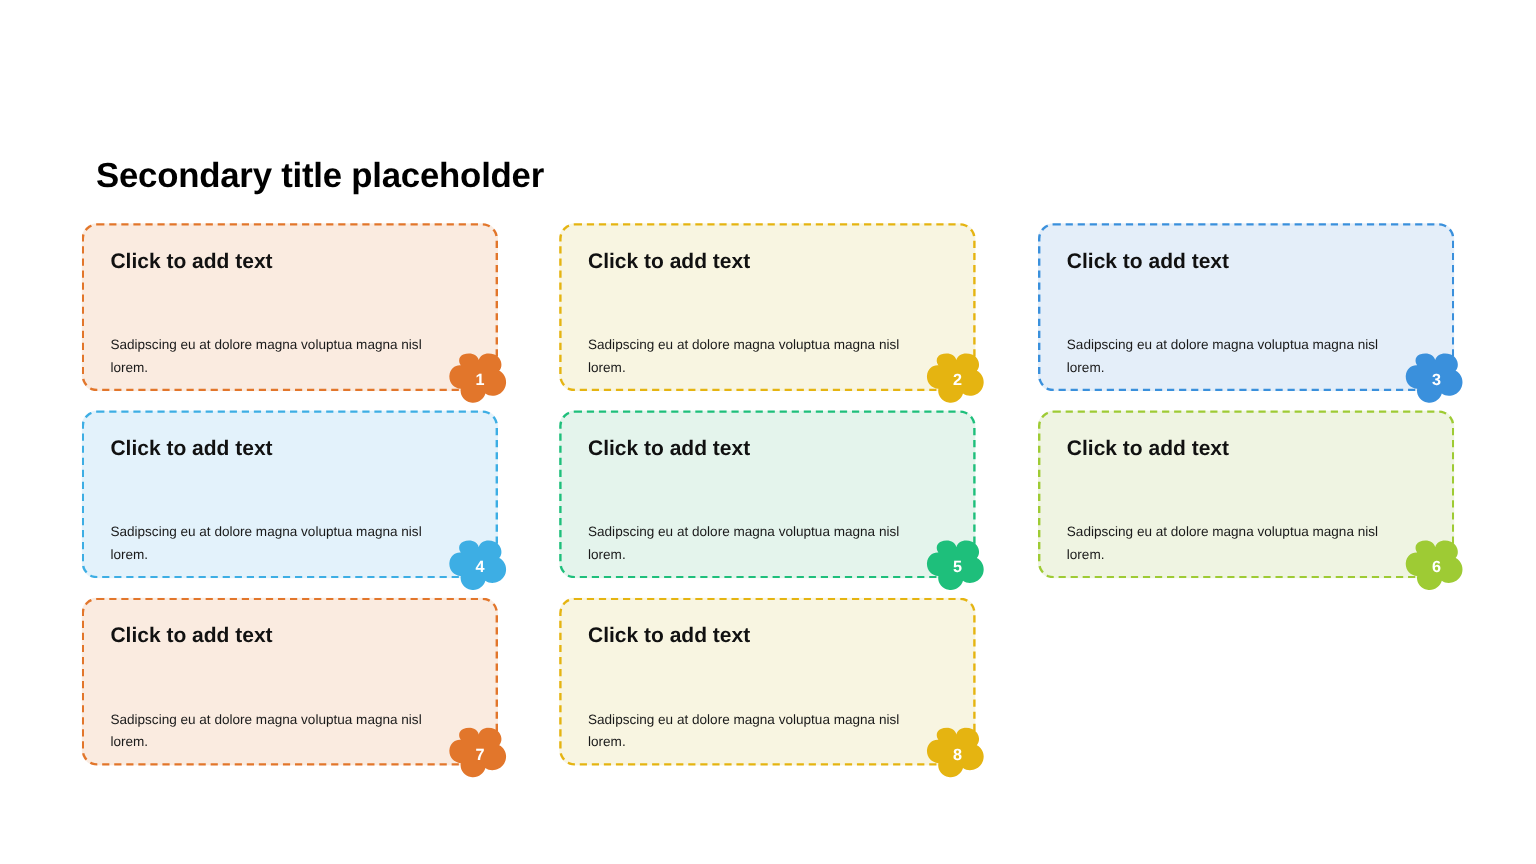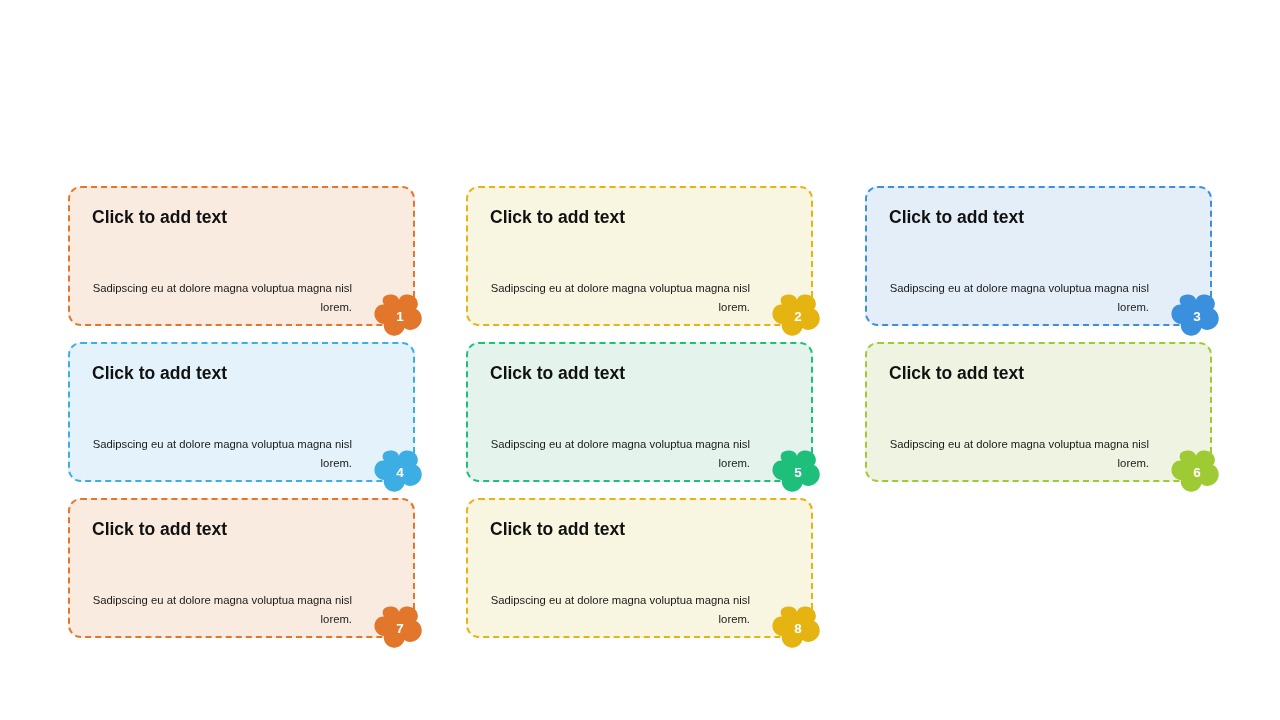--- a/index.html
+++ b/index.html
@@ -45,21 +45,20 @@
   }
 
   .card {
     position: absolute;
     width: 347px;
     height: 140px;
     box-sizing: border-box;
     border-radius: 13px;
     border-style: dashed;
     border-width: 2px;
-    text-align: right;
   }
 
   .card.col0 { left: 0px; }
   .card.col1 { left: 398px; }
   .card.col2 { left: 797px; }
 
   .card-heading {
     position: absolute;
     left: 22px;
     top: 19px;
@@ -106,20 +105,21 @@
     color: #ffffff;
     padding-left: 2px;
     box-sizing: border-box;
   }
 </style>
 </head>
 <body style="background: rgb(255, 255, 255);">
 
 <div class="slide">
 
+  <div class="page-title">Secondary title placeholder</div>
 
   <div class="card-grid">
 
     <div class="card-row">
 
       <div class="card col0" style="background-color: rgb(250, 235, 224); border-color: rgb(226, 118, 43);">
         <div class="card-heading">Click to add text</div>
         <div class="card-body">Sadipscing eu at dolore magna voluptua magna nisl lorem.</div>
         <div class="badge">
           <svg viewBox="0 0 52 44" xmlns="http://www.w3.org/2000/svg">

